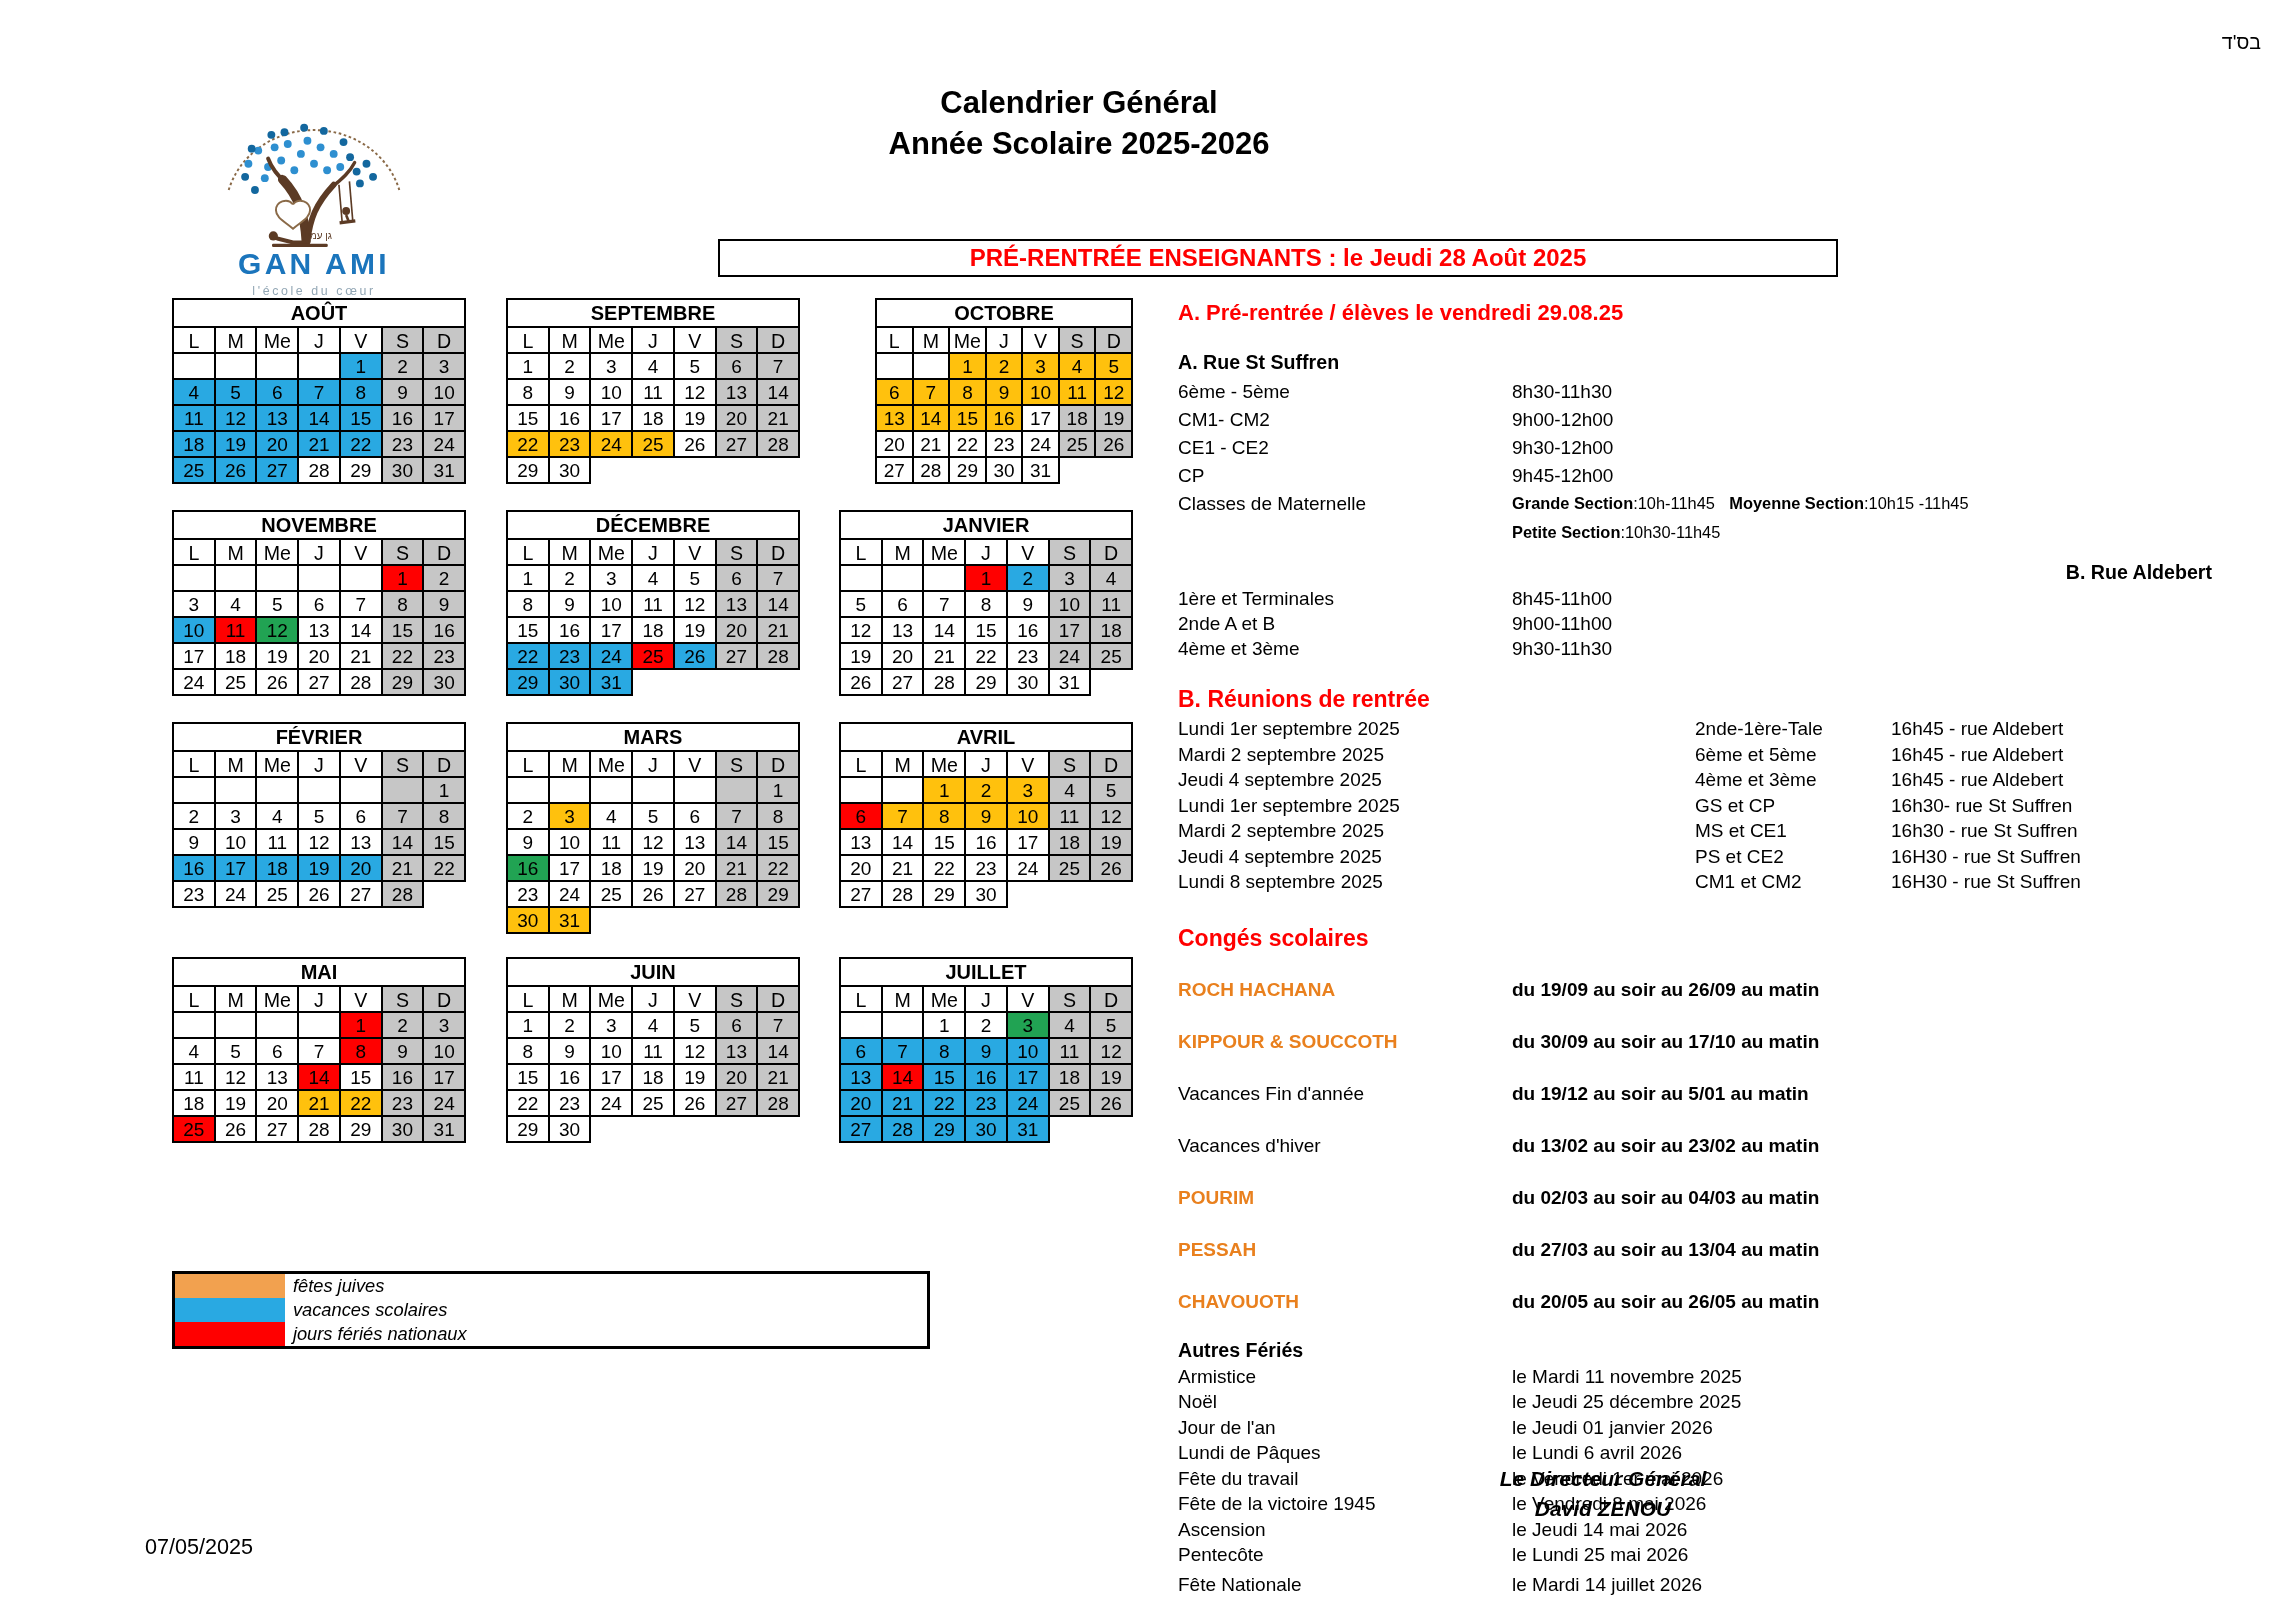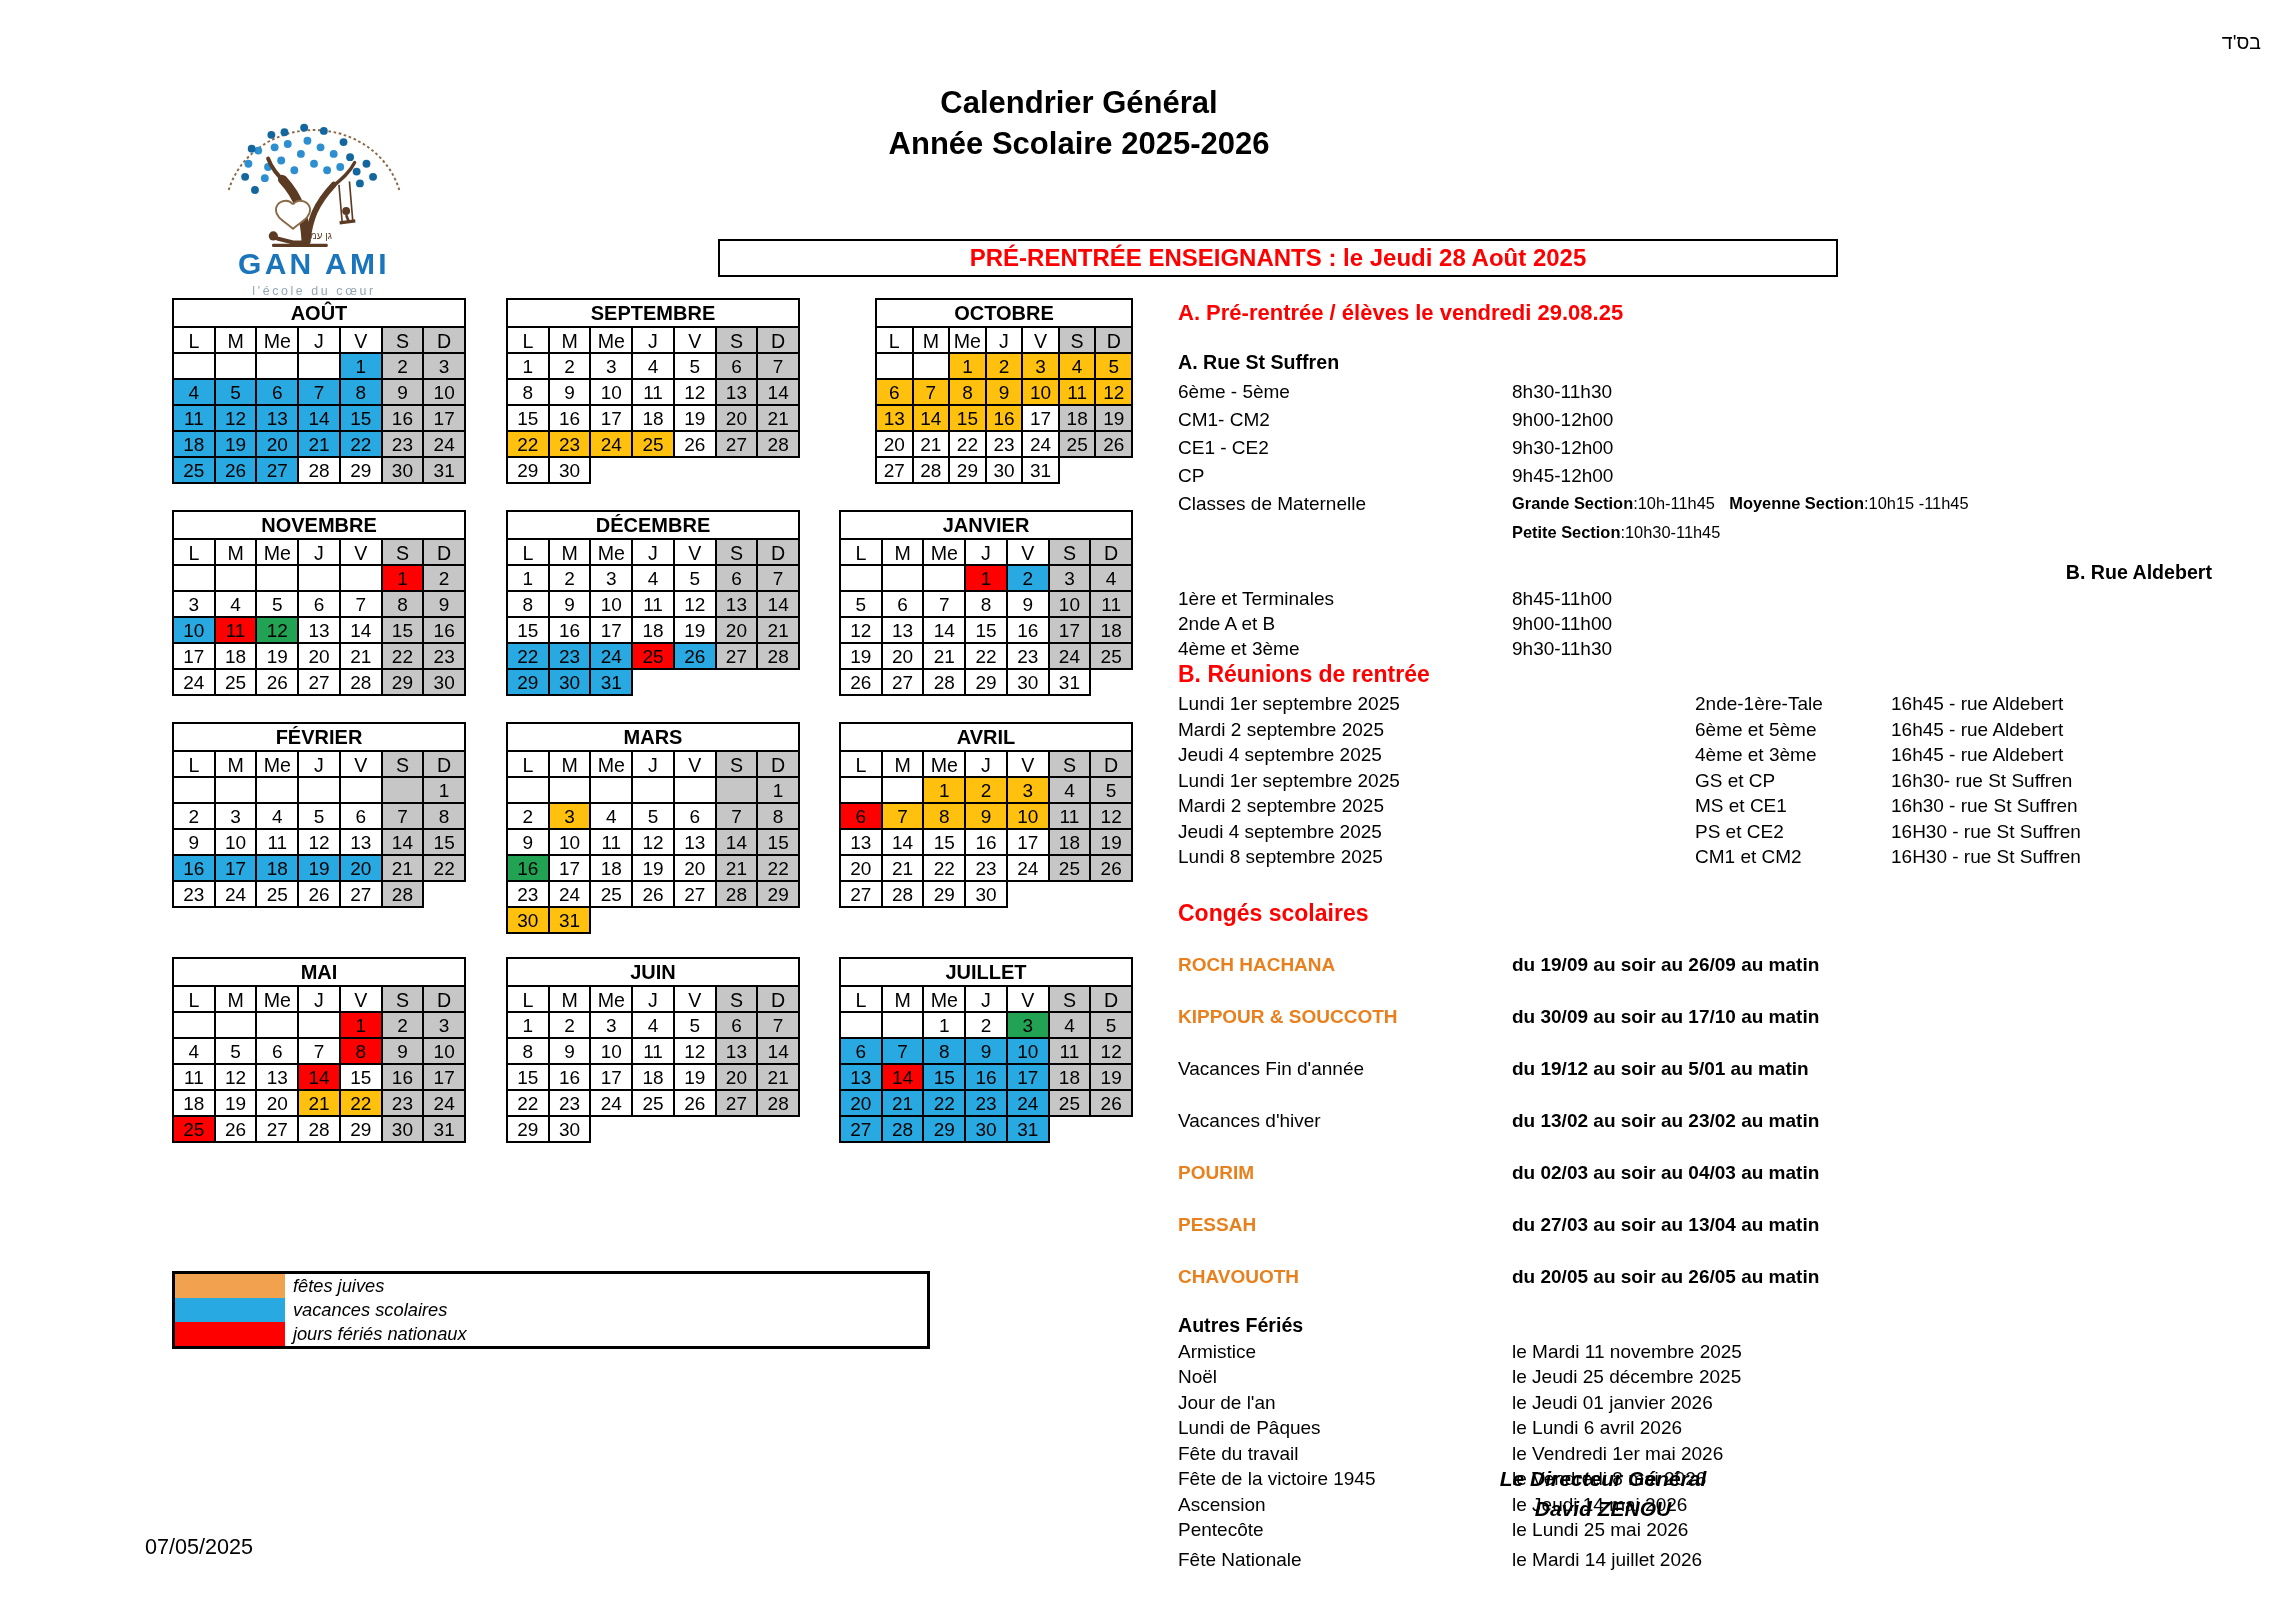--- a/index.html
+++ b/index.html
@@ -60,21 +60,21 @@
   .frow:last-child{margin-top:3.9px;}
   .mval{font-size:16.4px;line-height:23.6px;padding-top:2.6px;}
   .mb{font-weight:bold;}
   .msp{display:inline-block;width:14.4px;}
   .mline2{margin-top:5.2px;}
 
   #suffren-title{margin-top:23px;}
   #suffren-rows{margin-top:2.6px;}
   #aldebert-title{margin-top:14.4px;text-align:right;}
   #aldebert-rows{margin-top:1.3px;}
-  #reunions-title{font-size:23px;}
+  #reunions-title{margin-top:25px;font-size:23px;}
   #reunion-rows{margin-top:3.9px;}
   #conges-title{margin-top:30px;font-size:23px;}
   #conges-rows{margin-top:2.6px;}
   #feries-title{margin-top:22px;}
   #feries-rows{margin-top:1.3px;}
 
   .signature{position:absolute;left:1374px;top:1464px;width:458px;text-align:center;
              font-weight:bold;font-style:italic;font-size:21px;line-height:30px;}
   .datestamp{position:absolute;left:145px;top:1534px;font-size:21.6px;}
 </style>

